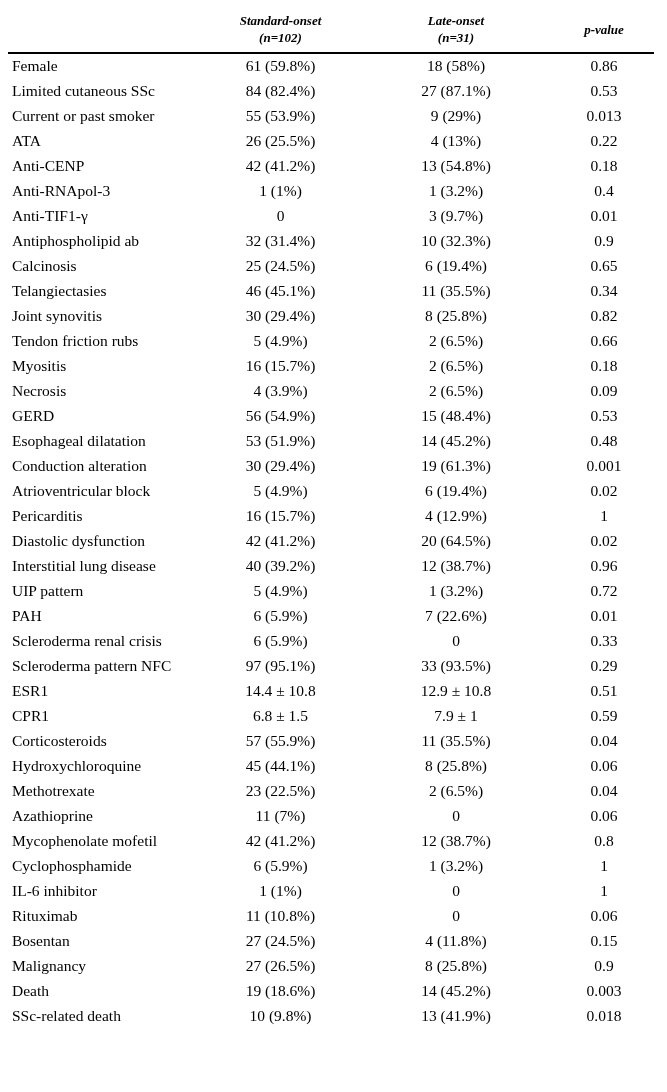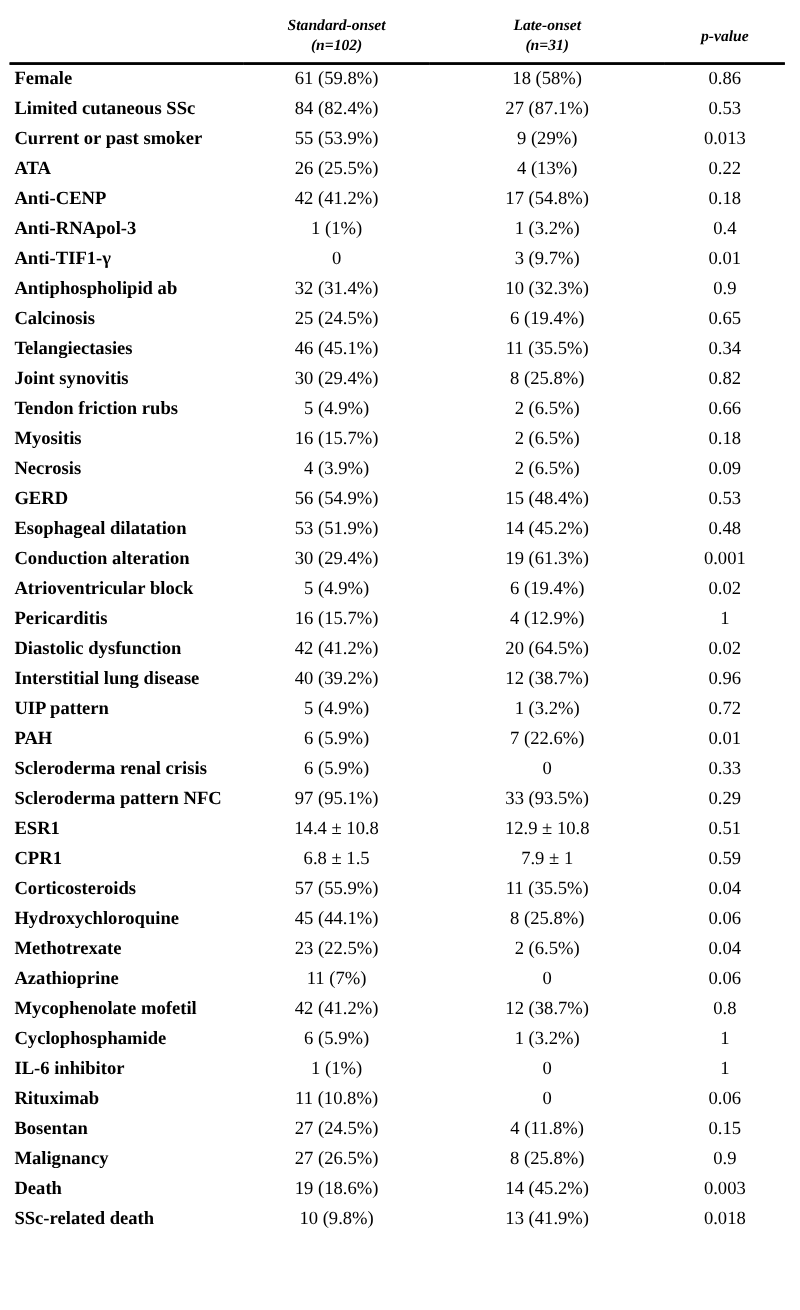--- a/index.html
+++ b/index.html
@@ -40,21 +40,21 @@
   thead th .hline { display: block; }
 
   tbody td {
     font-size: 15.5px;
     line-height: 18px;
     padding: 3px 0 4px 0;
     vertical-align: middle;
     white-space: nowrap;
   }
   td.label {
-    font-weight: bold;
+    font-weight: normal;
     text-align: left;
     padding-left: 4px;
   }
   td.val {
     text-align: center;
     font-weight: normal;
   }
 </style>
 </head>
 <body>
@@ -106,21 +106,21 @@
   <tr>
     <td class="label">ATA</td>
     <td class="val">26 (25.5%)</td>
     <td class="val">4 (13%)</td>
     <td class="val">0.22</td>
   </tr>
 
   <tr>
     <td class="label">Anti-CENP</td>
     <td class="val">42 (41.2%)</td>
-    <td class="val">17 (54.8%)</td>
+    <td class="val">13 (54.8%)</td>
     <td class="val">0.18</td>
   </tr>
 
   <tr>
     <td class="label">Anti-RNApol-3</td>
     <td class="val">1 (1%)</td>
     <td class="val">1 (3.2%)</td>
     <td class="val">0.4</td>
   </tr>
 

